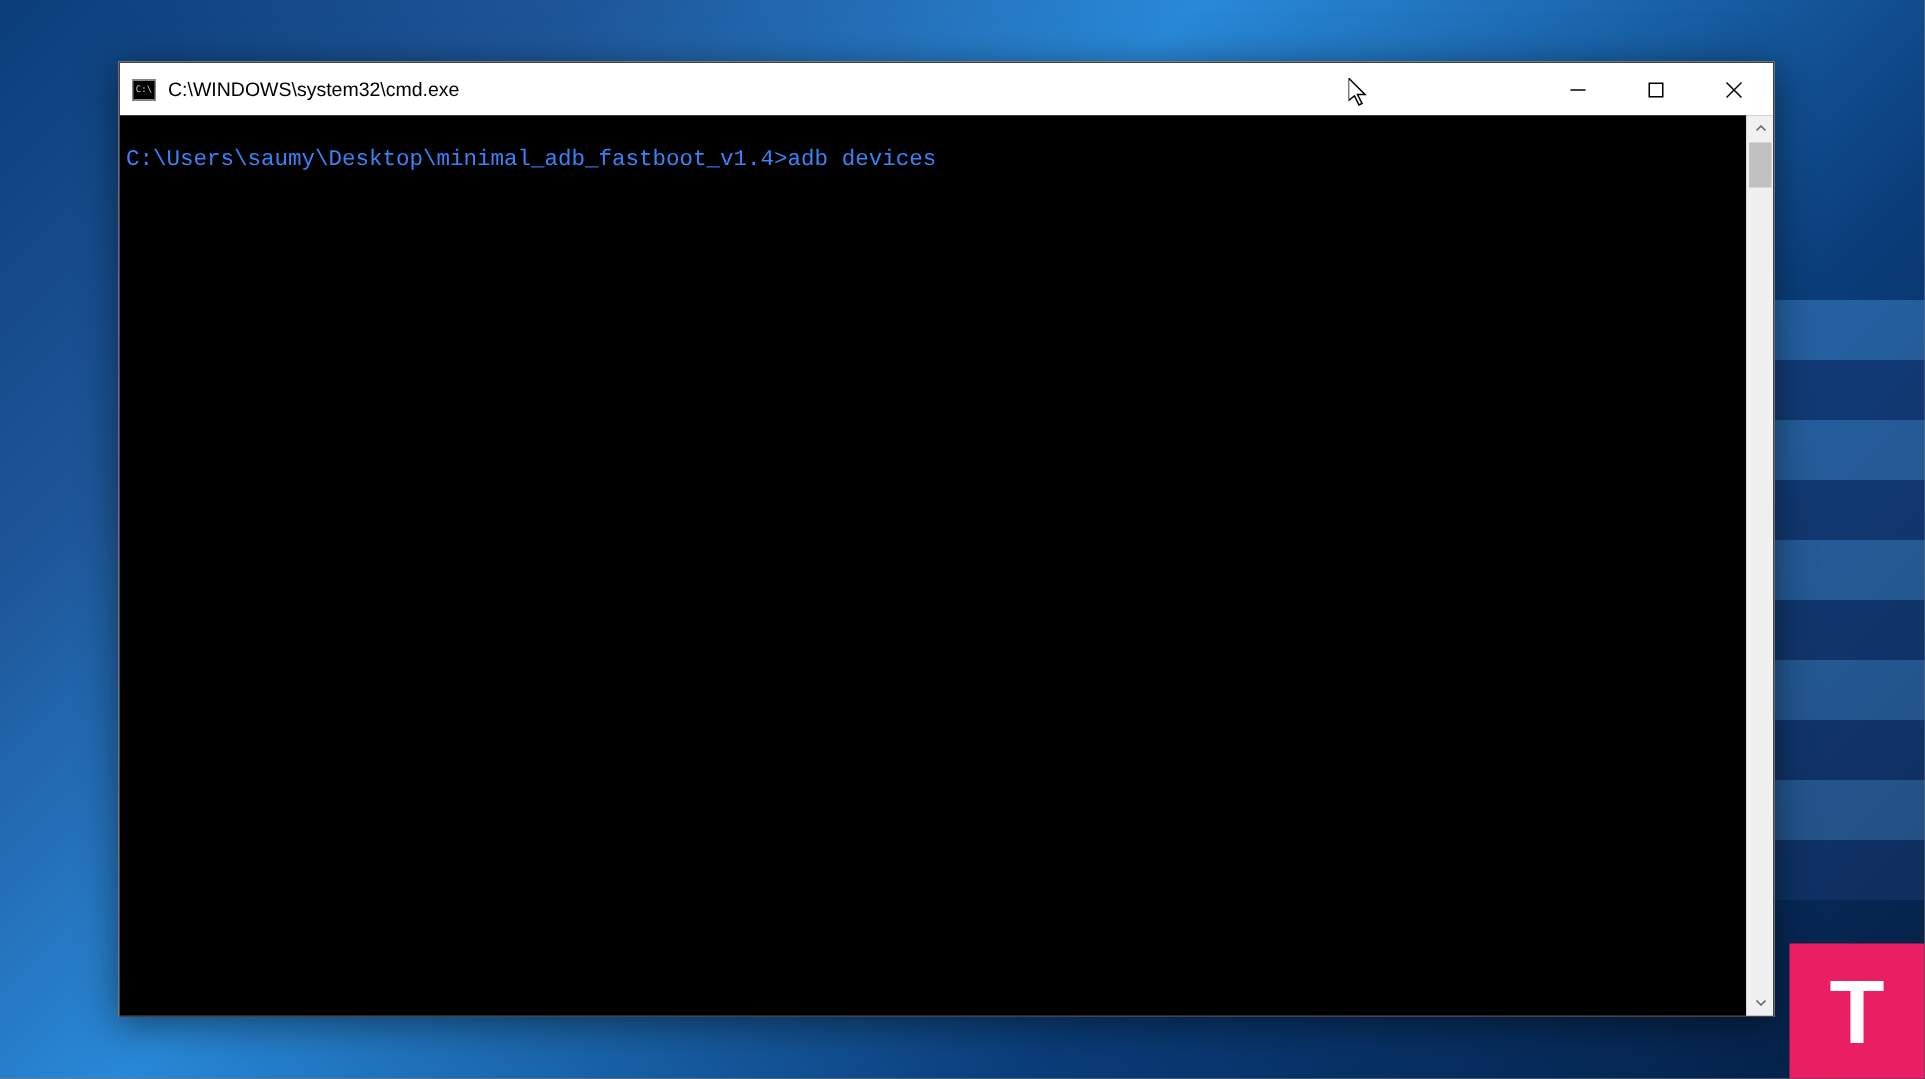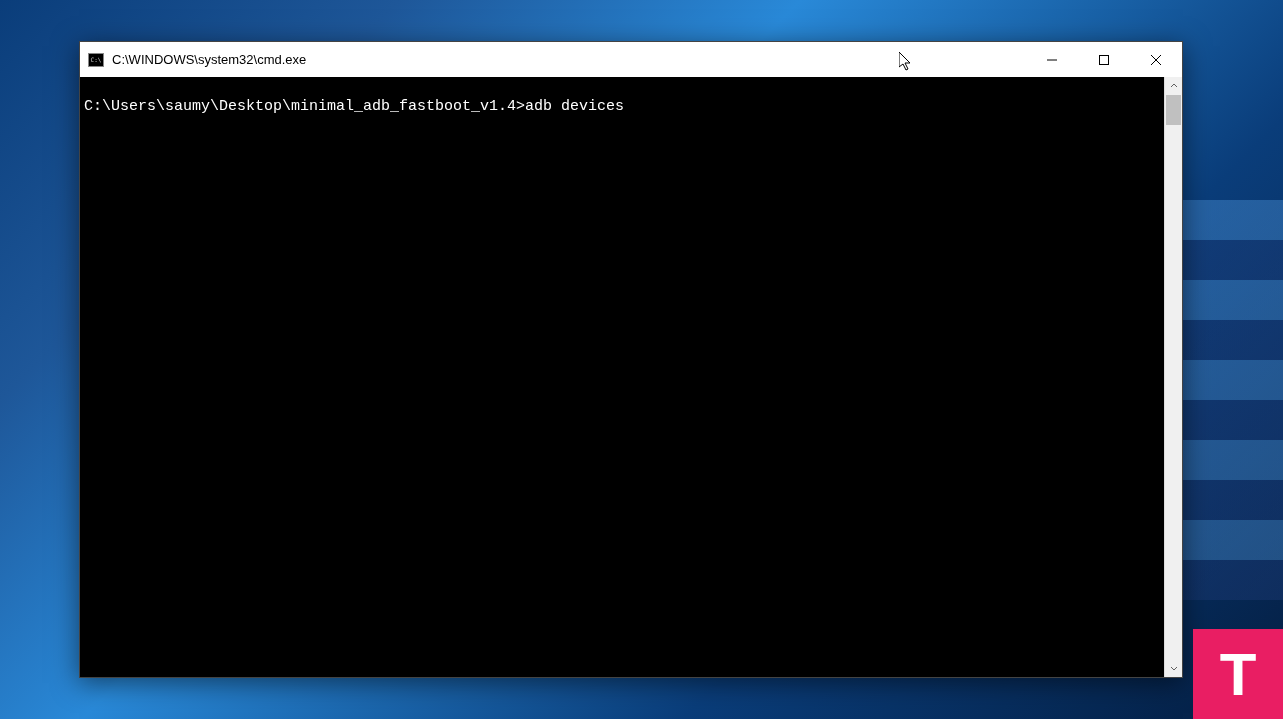--- a/index.html
+++ b/index.html
@@ -88,21 +88,21 @@
       height: 12px;
     }
     .terminal-area {
       flex: 1;
       display: flex;
       background: #000;
     }
     .terminal-body {
       flex: 1;
       background: #000;
-      color: #ffffff;
+      color: #3b82f6;
       padding: 20px 4px 4px 4px;
       font-family: Consolas, 'Courier New', monospace;
       font-size: 15px;
       line-height: 1.3;
       overflow: hidden;
     }
     .terminal-line {
       white-space: pre;
     }
     .scrollbar {

